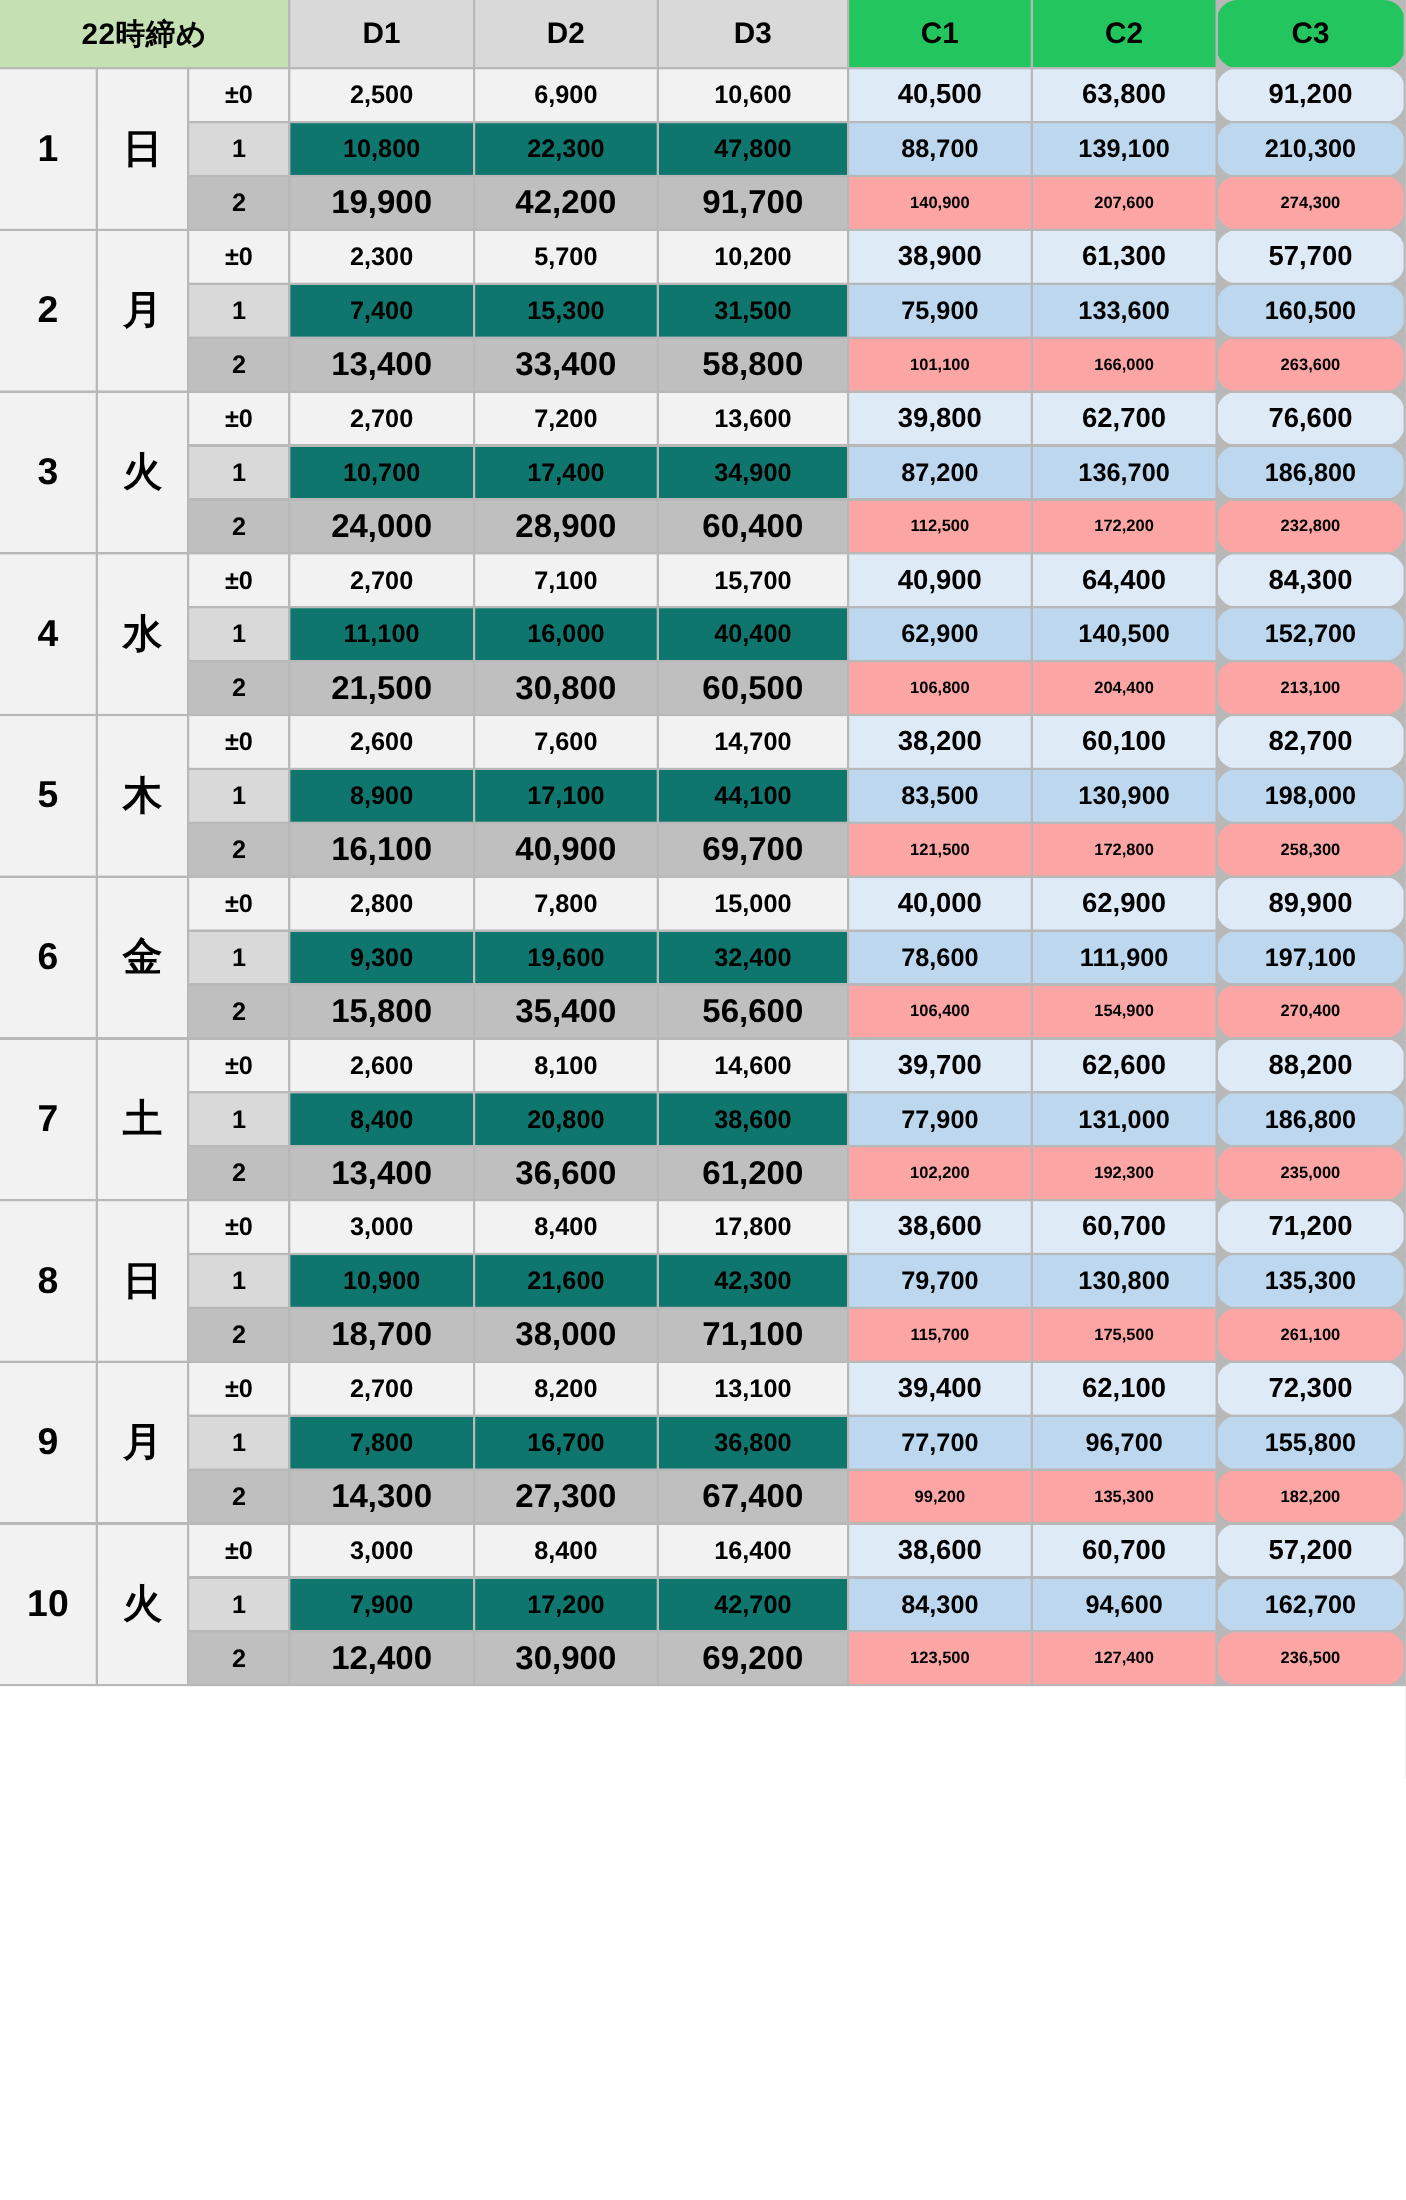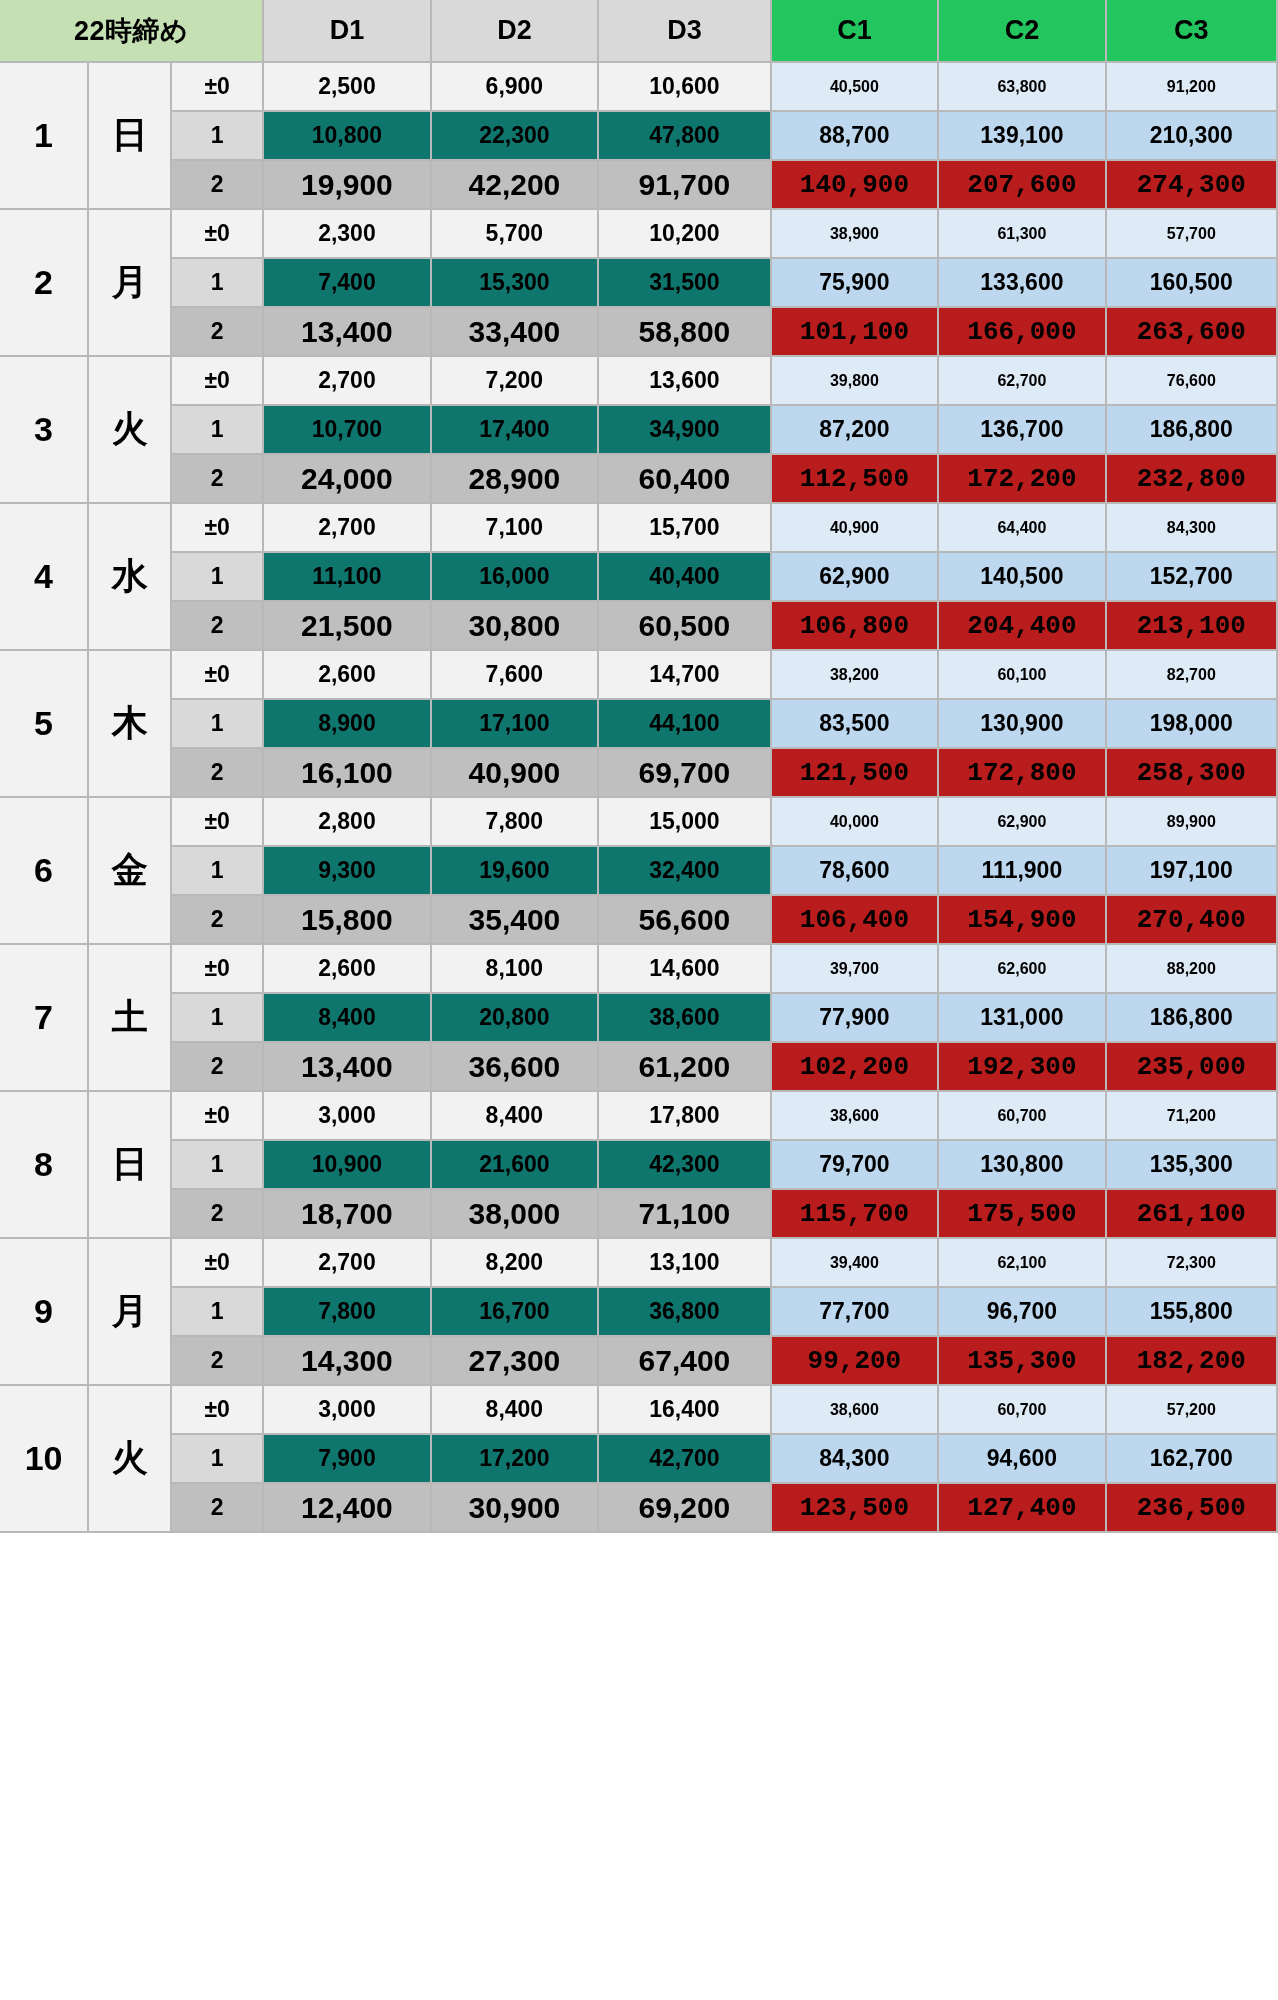--- a/index.html
+++ b/index.html
@@ -66,27 +66,27 @@
   td.lv0{background:#f2f2f2;font-size:23px;}
   td.lv1{background:#d9d9d9;font-size:23px;}
   td.lv2{background:#bfbfbf;font-size:23px;}
 
   
   td.d0{background:#f2f2f2;font-size:23px;}
   td.d1{background:#0f766e;font-size:23px;}
   td.d2{background:#bfbfbf;font-size:30px;}
 
   
-  td.b0{background:#deeaf6;font-size:16px;}
+  td.b0{background:#deeaf6;font-size:25px;}
   td.b1{background:#bdd7ee;font-size:23px;}
-  td.b2{background:#b91c1c;font-size:26px;font-family:Liberation Mono, monospace;}
+  td.b2{background:#fca5a5;font-size:15px;}
 
   
   tr.grp-end td{border-bottom:3px solid #b0b0b0;}
-  tr.lv td:last-child,tr.hdr th:last-child{border-right:none;}
+  tr.lv td:last-child,tr.hdr th:last-child{border-right:none;border-radius:19px;}
 </style>
 </head>
 <body>
 
 <table id="grid">
   <colgroup>
     <col class="c-day">
       <col class="c-wd">
       <col class="c-lv">
     <col class="c-d">

